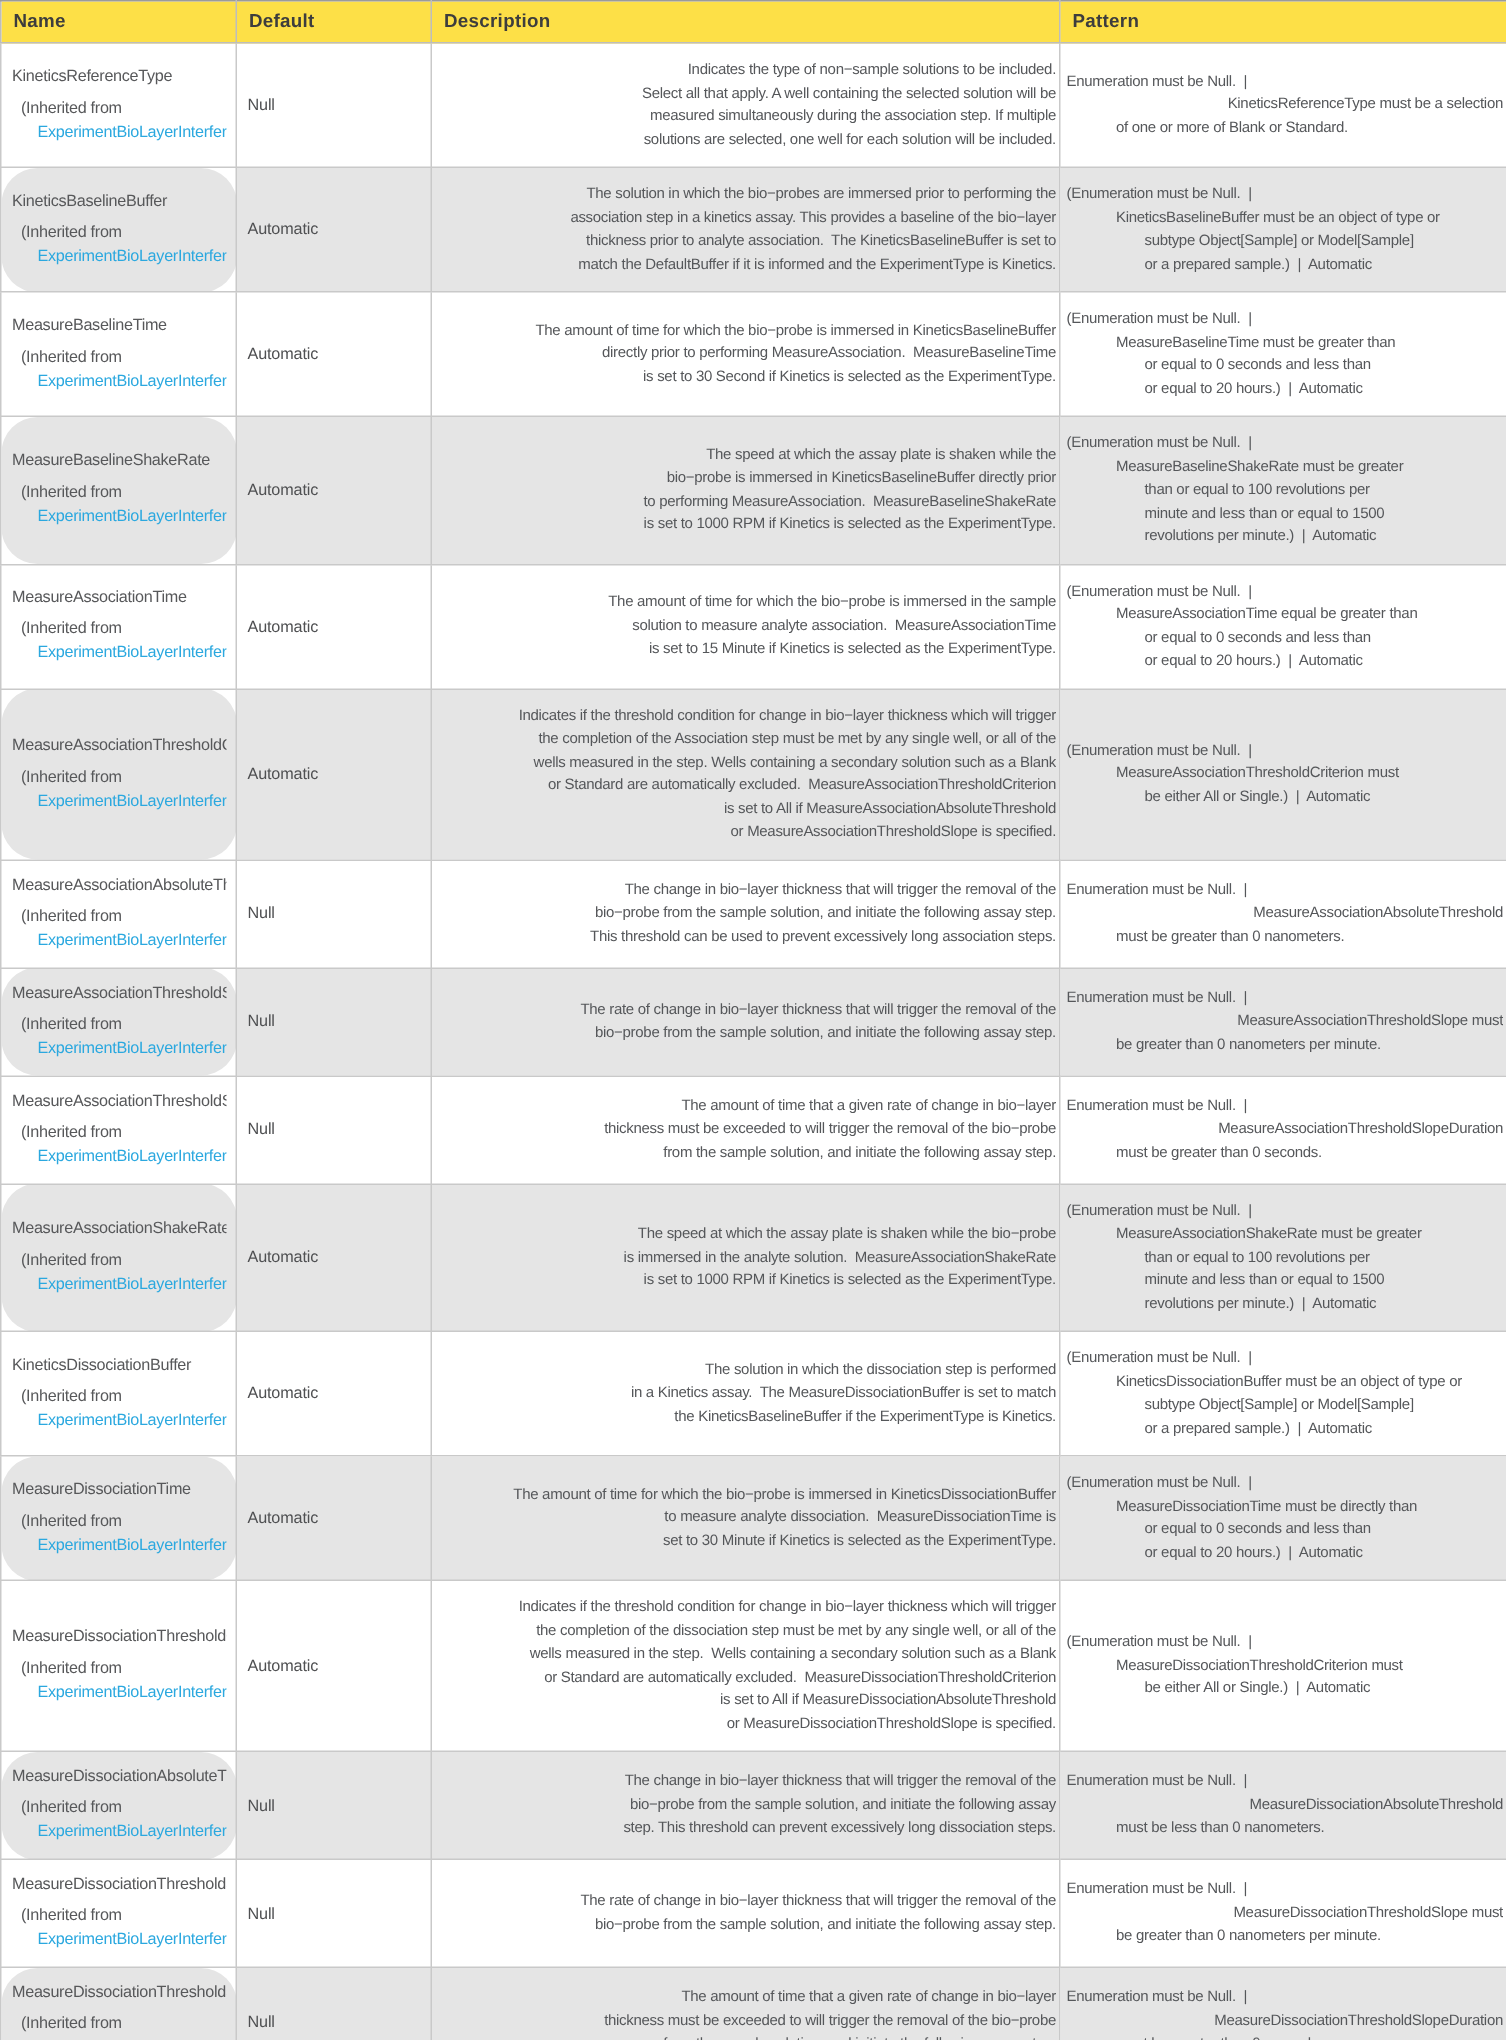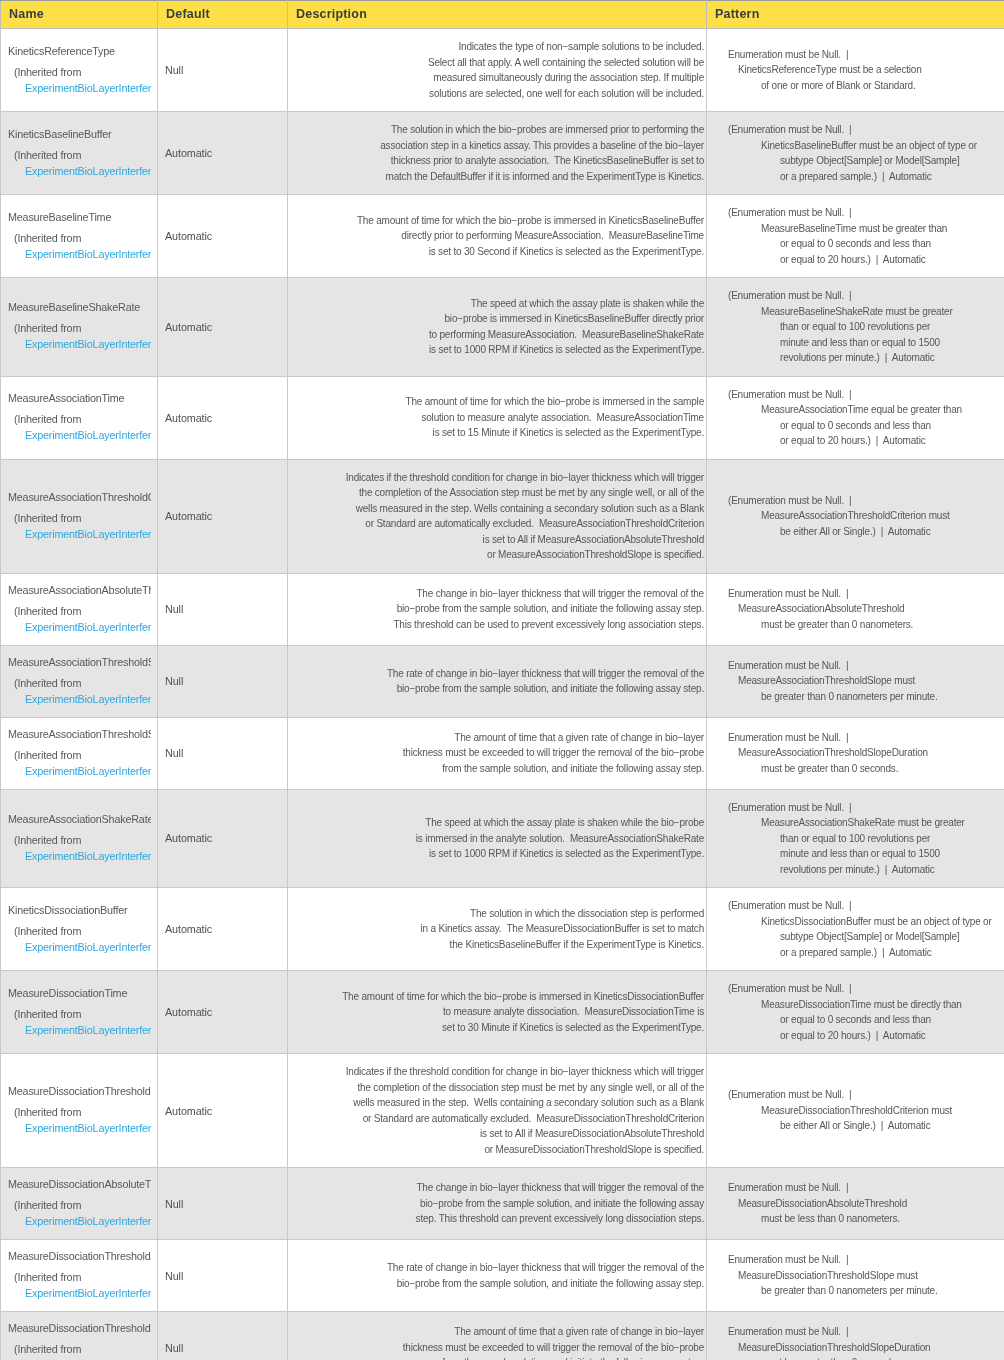--- a/index.html
+++ b/index.html
@@ -16,45 +16,45 @@
     color:#3d3d3d; padding:6px 8px 7px 8px; border:1px solid #bdbdbd;
     border-top:1px solid #9b9b9b; letter-spacing:0.2px;
   }
   tbody td {
     vertical-align:middle; border:1px solid #c9c9c9;
     padding:10px 6px; overflow:hidden;
   }
   tbody tr:nth-child(even) { background:#e5e5e5; }
   tbody tr:nth-child(odd)  { background:#ffffff; }
 
-  .c-name { padding-left:7px; }
+  .c-name { padding-left:7px;border-radius:24px; }
   .opt-name {
     font-size:10.8px; color:#57585a; white-space:nowrap; overflow:hidden;
     margin-bottom:7px; letter-spacing:-0.2px;
   }
   .inh { font-size:10.8px; color:#57585a; padding-left:6px; line-height:16px; letter-spacing:-0.2px; }
   .inh-link {
     font-size:10.8px; color:#2ba8df; padding-left:17px; line-height:16px;
     white-space:nowrap; overflow:hidden; cursor:pointer; letter-spacing:-0.2px;
   }
   .c-def { font-size:10.8px; color:#4f5052; padding-left:7px; letter-spacing:-0.1px;margin-top:16px; }
 
   .c-desc { padding-left:6px; padding-right:2px;text-align:right; }
   .dline {
     font-size:10px; color:#55575a; line-height:15.5px; white-space:pre;
     overflow:hidden; letter-spacing:-0.2px;
   }
   .dline.cont { padding-left:19px; }
 
-  .c-pat { padding-left:21px; padding-right:2px; }
+  .c-pat { padding-left:4px; padding-right:2px; }
   .pline {
     font-size:10px; color:#55575a; line-height:15.5px; white-space:pre;
     overflow:hidden; letter-spacing:-0.2px;
   }
-  .ind0 { padding-left:0; } .ind1 { padding-left:10px; }
+  .ind0 { padding-left:0; } .ind1 { padding-left:10px;text-align:right; }
   .ind2 { padding-left:33px; } .ind3 { padding-left:52px; }
 </style>
 </head>
 <body>
 
 <div class="doc-table-wrap">
   <table class="options">
     <colgroup>
       <col class="c1">
         <col class="c2">

